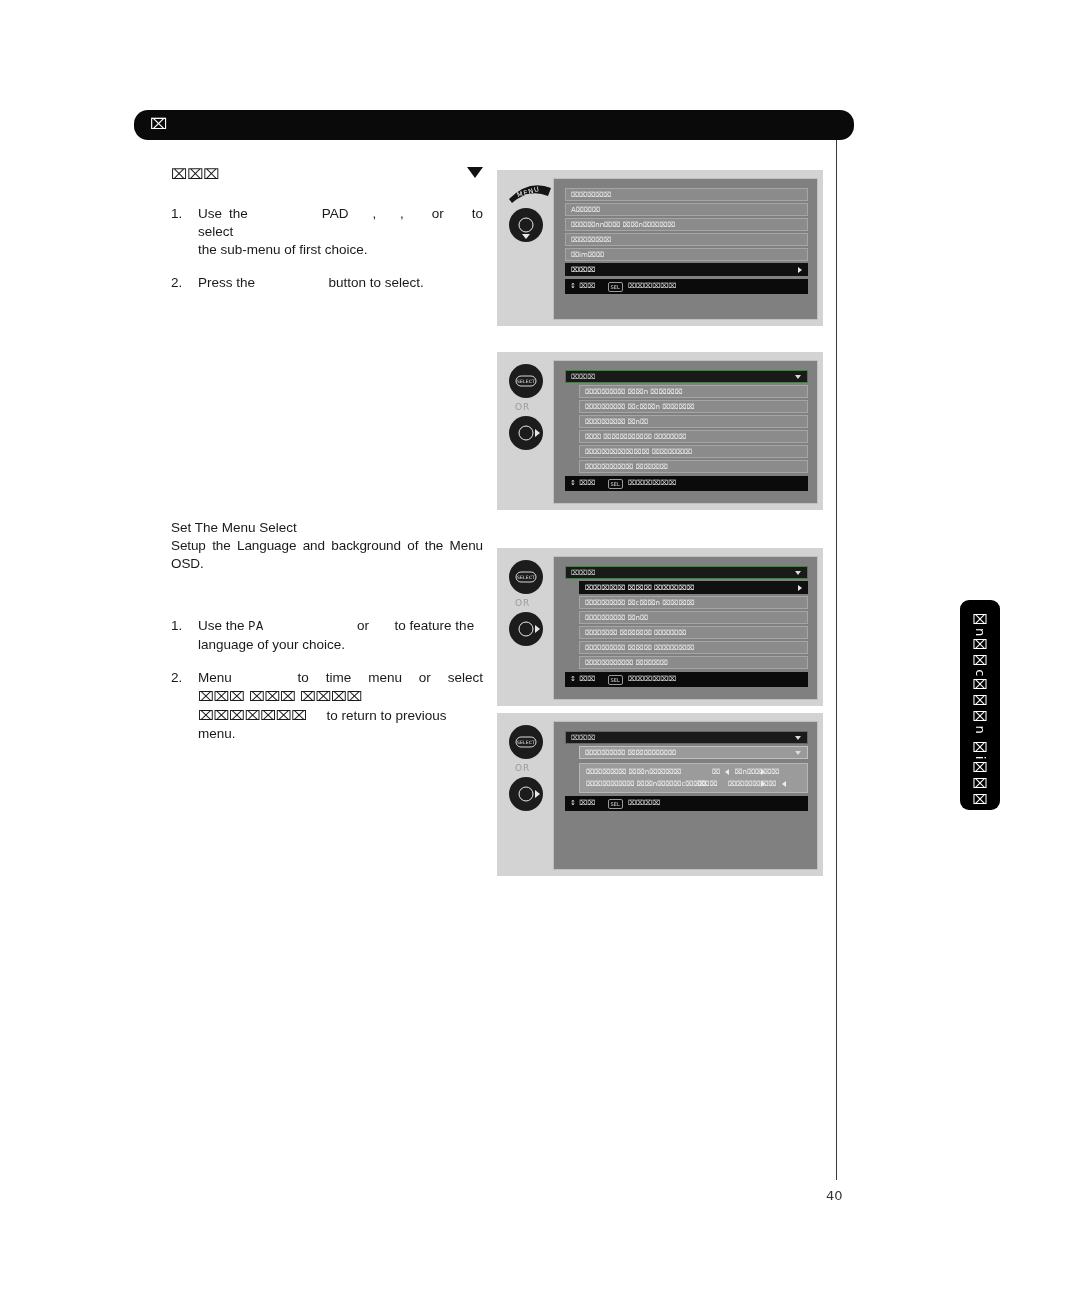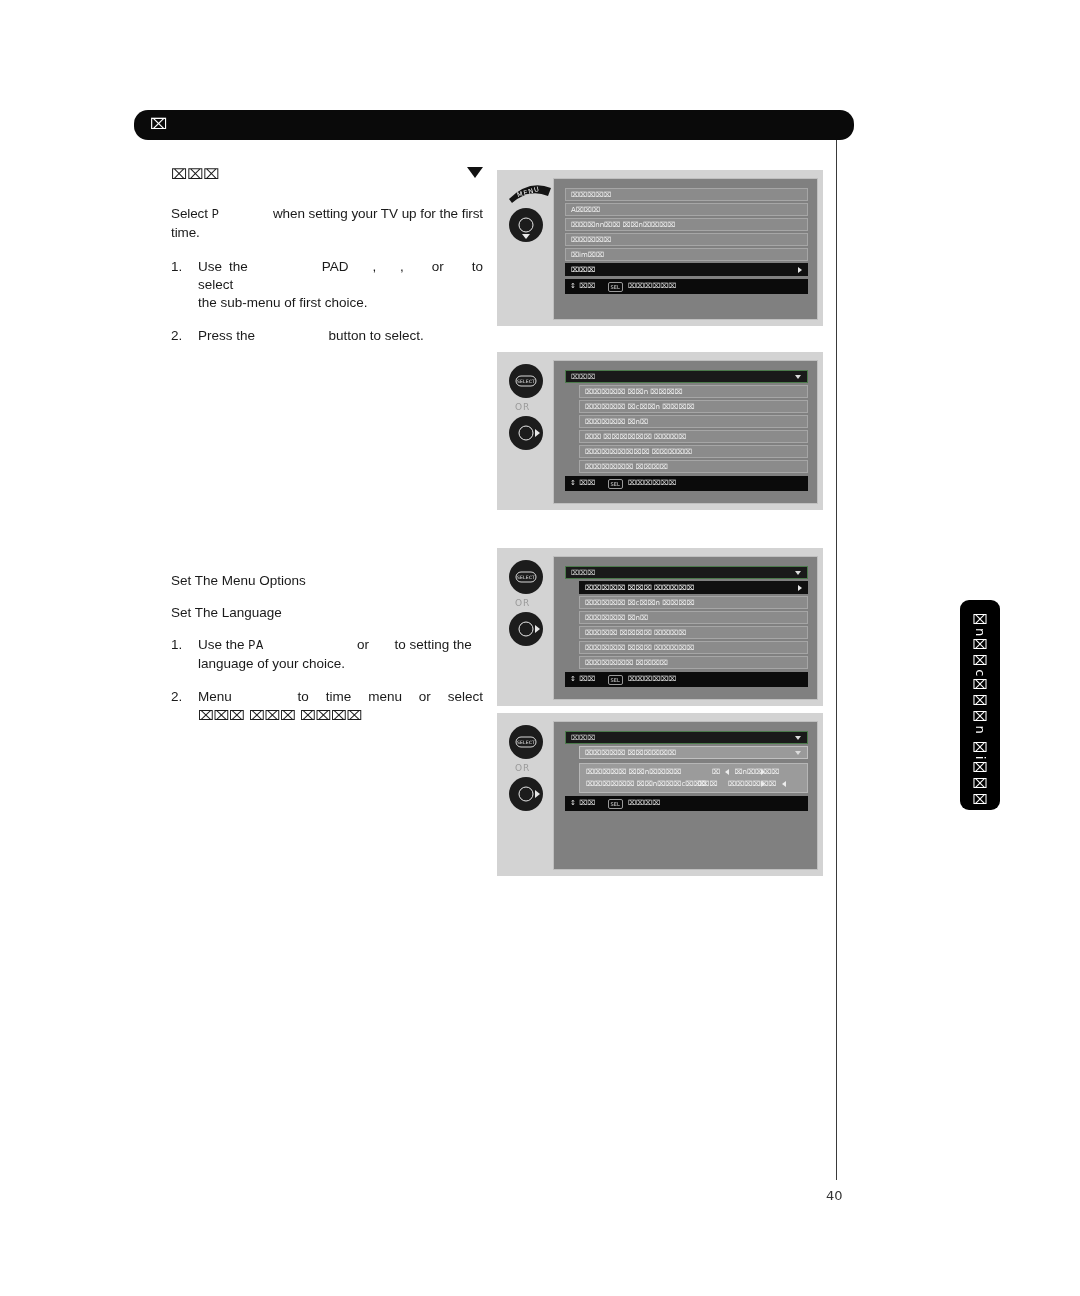--- a/index.html
+++ b/index.html
@@ -426,26 +426,20 @@
     <span class="header-title tofu">⌧</span>
   </div>
 
   <div class="text-col">
 
     <div class="sec-heading">
       <span class="tofu">⌧⌧⌧</span>
       <span class="tri-marker"></span>
     </div>
 
-    <p class="body">
-      <span>Select</span>
-      <span class="mono-inline">P</span>
-      <span class="gap" style="width:46px"></span>
-      <span>when setting your TV up for the first time.</span>
-    </p>
 
     <ol class="steps">
       <li>
         <span class="num">1.</span>
         <span>Use the</span>
         <span class="gap" style="width:60px"></span>
         <span>PAD</span>
         <span class="gap" style="width:10px"></span>
         <span>,</span>
         <span class="gap" style="width:10px"></span>
@@ -459,45 +453,50 @@
       <li>
         <span class="num">2.</span>
         <span>Press the</span>
         <span class="gap" style="width:66px"></span>
         <span>button to select.</span>
       </li>
     </ol>
 
     <div class="spacer-lg" style="height:212px"></div>
 
-    <p class="block-title">Set The Menu Options</p>
+    <p class="block-title">Set The Menu Select</p>
+    <p class="body">Setup the Language and background of the Menu OSD.</p>
 
     <div class="spacer-sm"></div>
 
-    <p class="block-title">Set The Language</p>
 
     <div class="spacer-sm"></div>
 
     <ol class="steps">
       <li>
         <span class="num">1.</span>
         <span>Use the</span>
         <span class="mono-inline">PA</span>
         <span class="gap" style="width:86px"></span>
         <span>or</span>
         <span class="gap" style="width:18px"></span>
-        <span>to setting the</span>
+        <span>to feature the</span>
         <span class="l2">language of your choice.</span>
       </li>
       <li>
         <span class="num">2.</span>
         <span>Menu</span>
         <span class="gap" style="width:32px"></span>
         <span>to time menu or select</span>
         <span class="tofu">⌧⌧⌧ ⌧⌧⌧ ⌧⌧⌧⌧</span>
+        <span class="l2">
+          <span class="tofu">⌧⌧⌧⌧⌧⌧⌧</span>
+          <span class="gap" style="width:12px"></span>
+          <span>to return to previous menu.</span>
+        </span>
       </li>
     </ol>
 
   </div>
 
   <div class="vrule"></div>
 
   <div class="page-num">40</div>
 
   <div class="side-tab">

